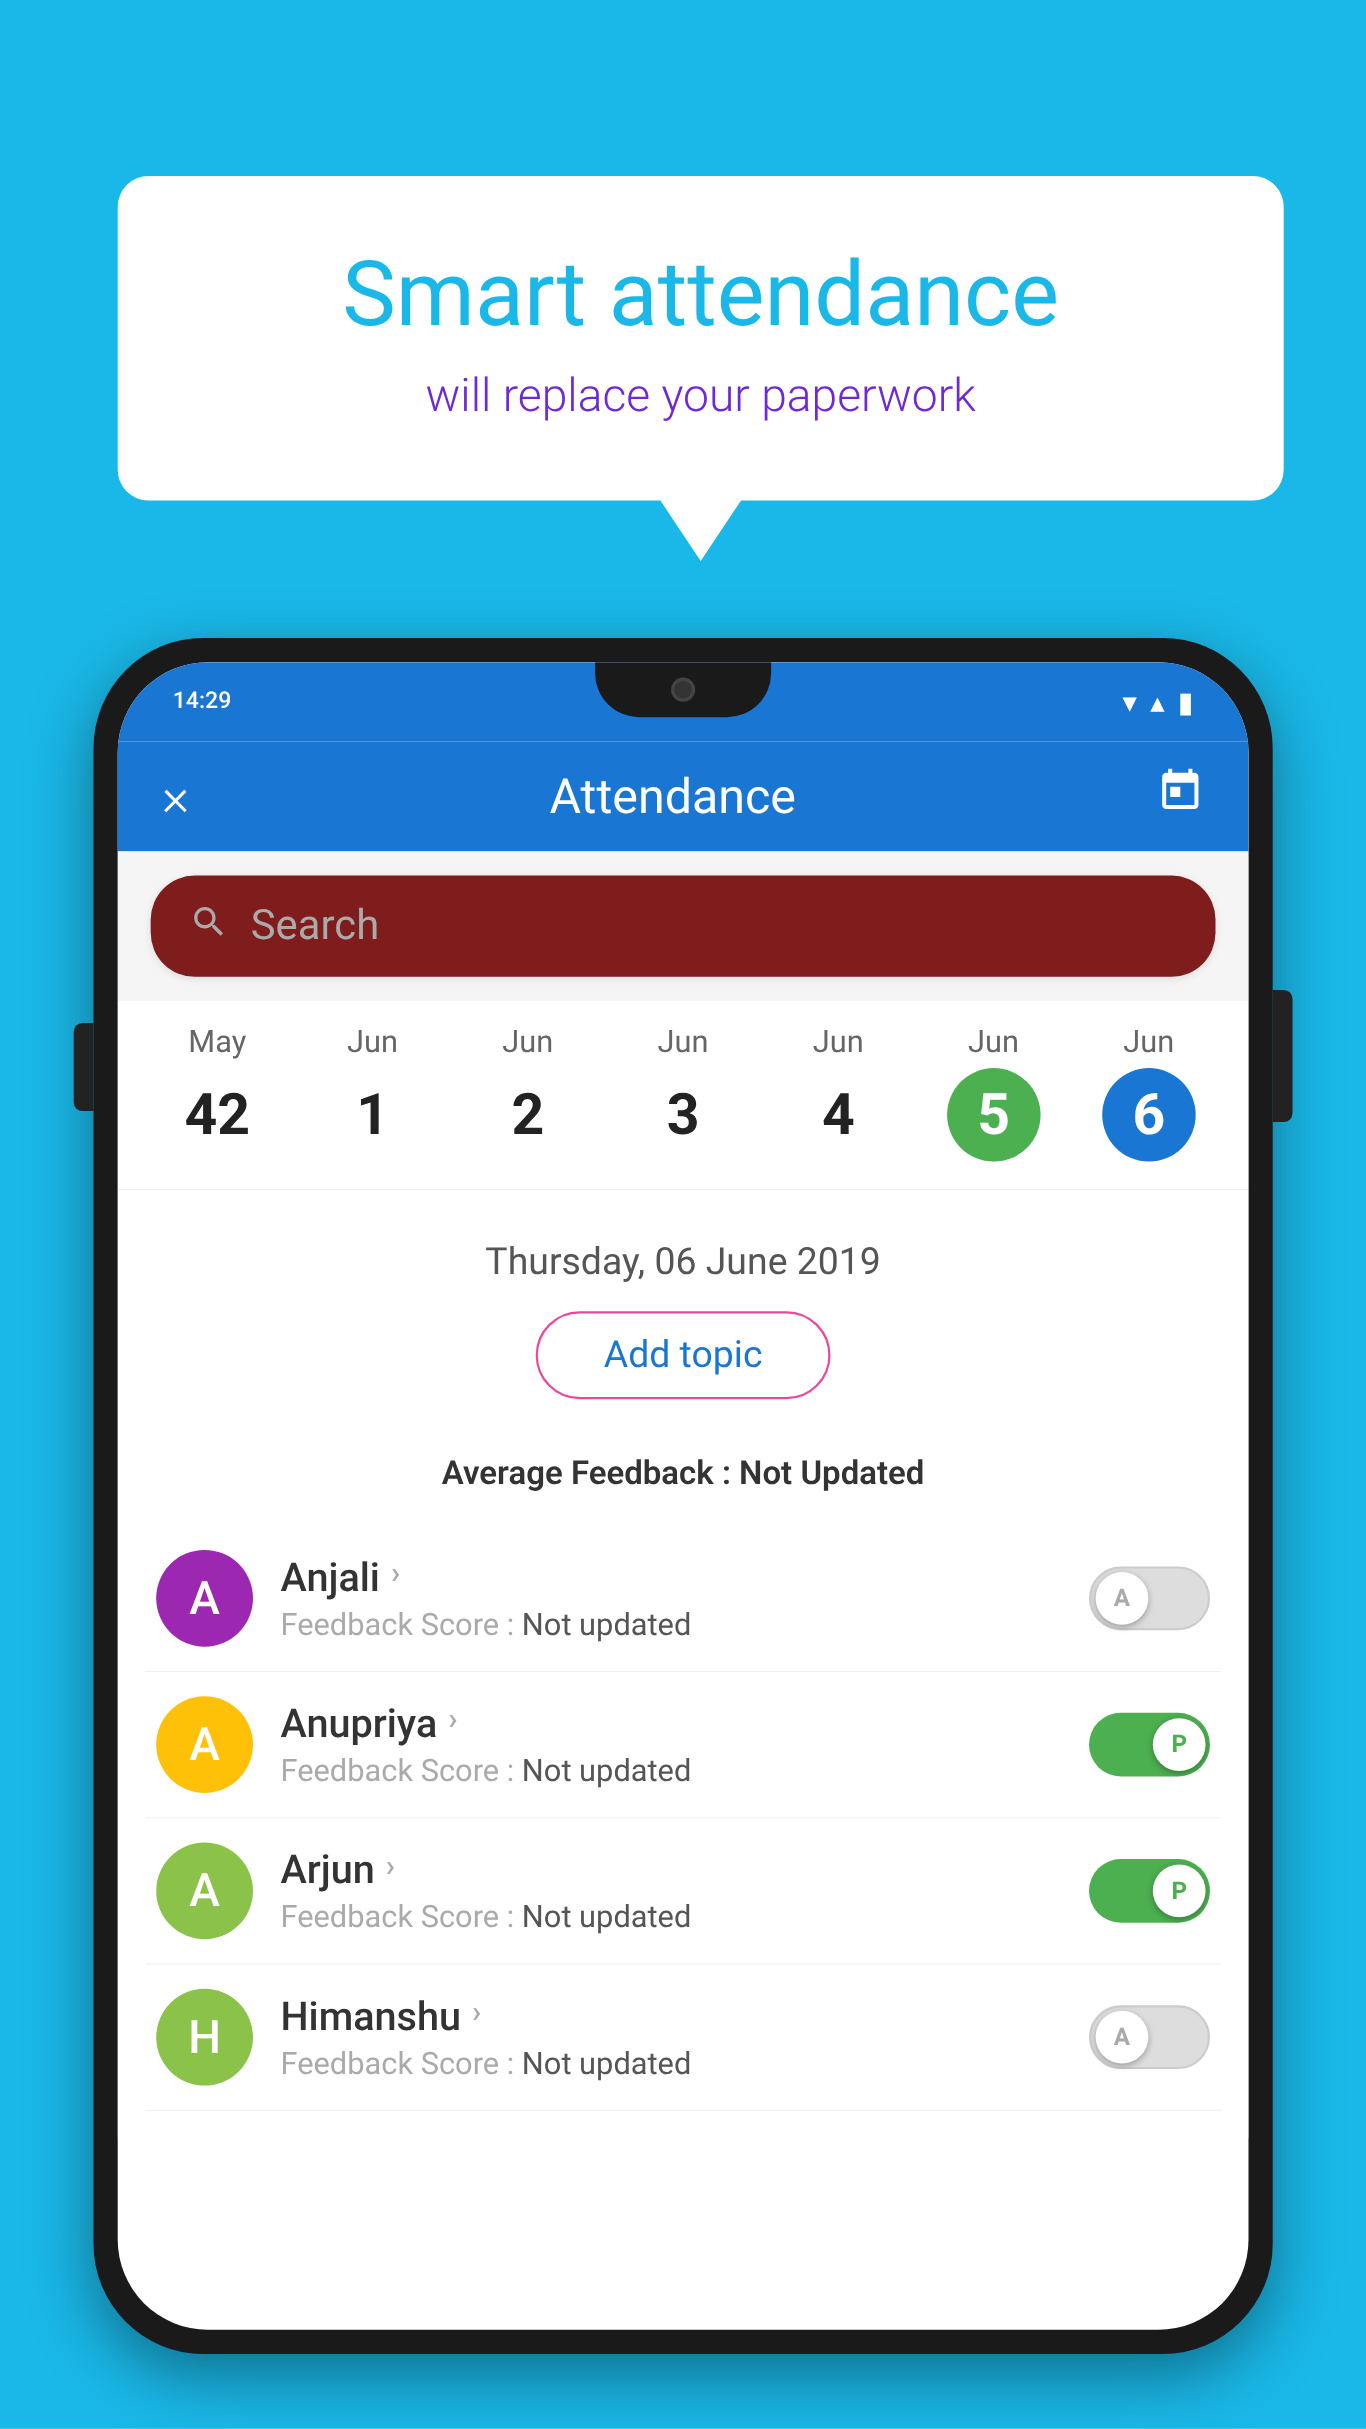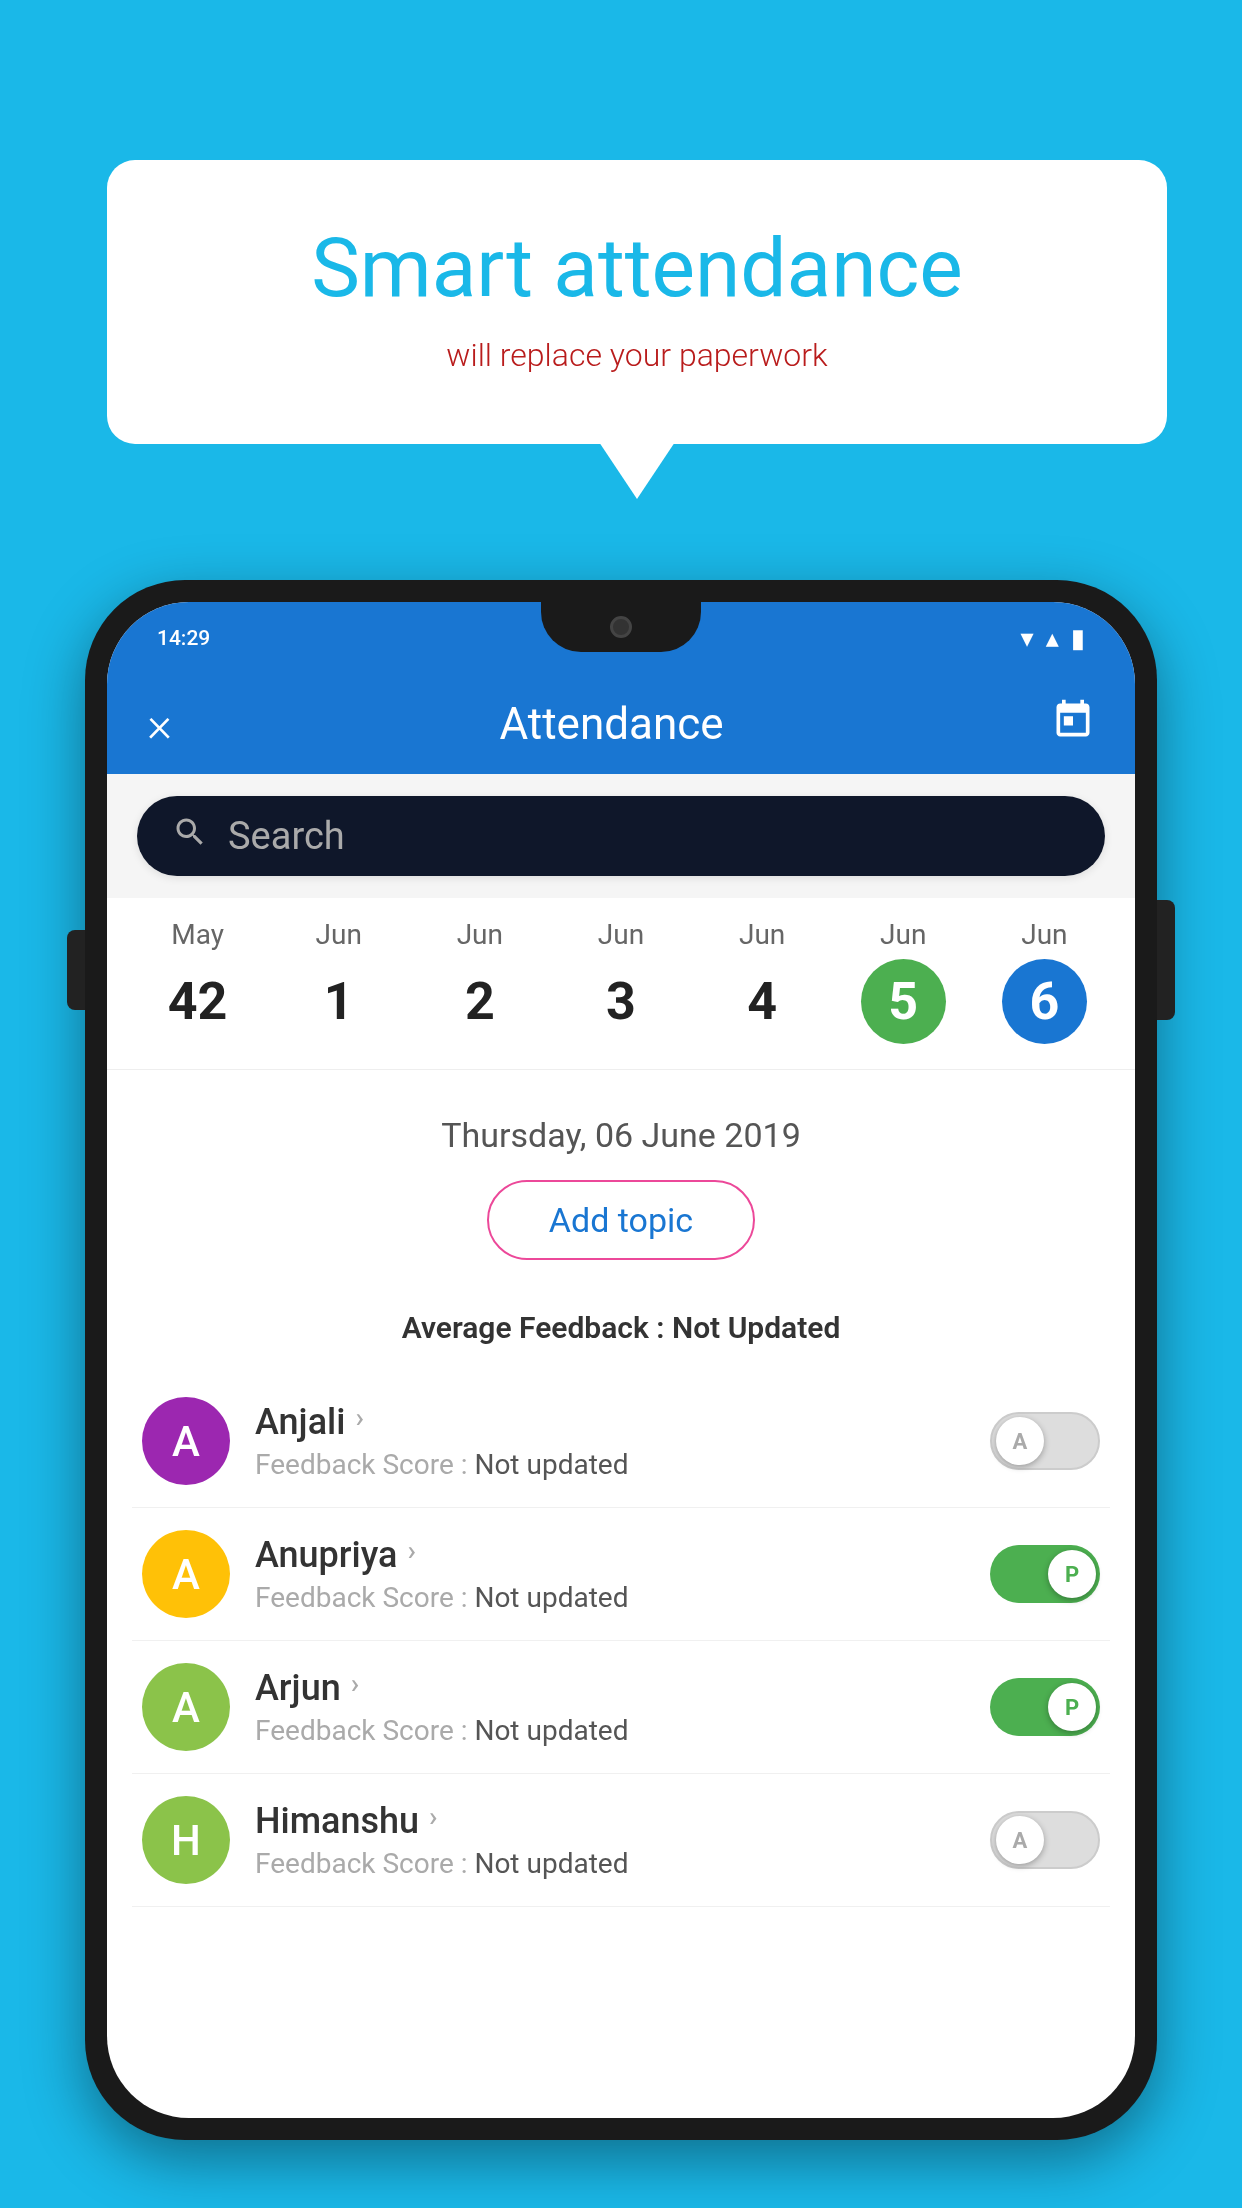--- a/index.html
+++ b/index.html
@@ -44,22 +44,22 @@
     }
 
     .bubble-title {
       font-size: 82px;
       color: #1ab8e8;
       font-weight: 400;
       margin-bottom: 20px;
     }
 
     .bubble-subtitle {
-      font-size: 32px;
-      color: #b91c1c;
+      font-size: 42px;
+      color: #6d28d9;
       font-weight: 300;
       text-align: center;
     }
 
     
     .phone-container {
       position: absolute;
       top: 580px;
       left: 85px;
       right: 85px;
@@ -185,23 +185,23 @@
       font-size: 38px;
     }
 
     
     .search-container {
       padding: 22px 30px;
       background: #f5f5f5;
     }
 
     .search-bar {
-      background: #0f172a;
+      background: #7f1d1d;
       border-radius: 40px;
-      height: 80px;
+      height: 92px;
       display: flex;
       align-items: center;
       padding: 0 35px;
       gap: 20px;
       box-shadow: 0 2px 8px rgba(0,0,0,0.1);
     }
 
     .search-icon-wrap {
       color: #aaa;
       font-size: 34px;

